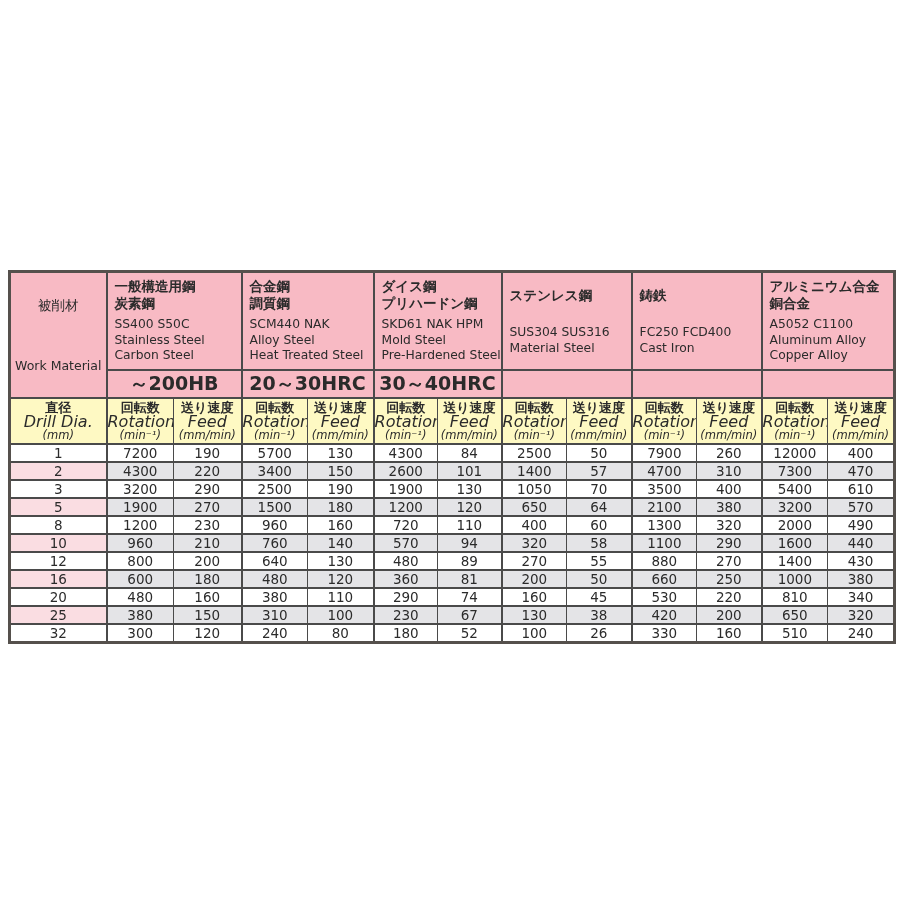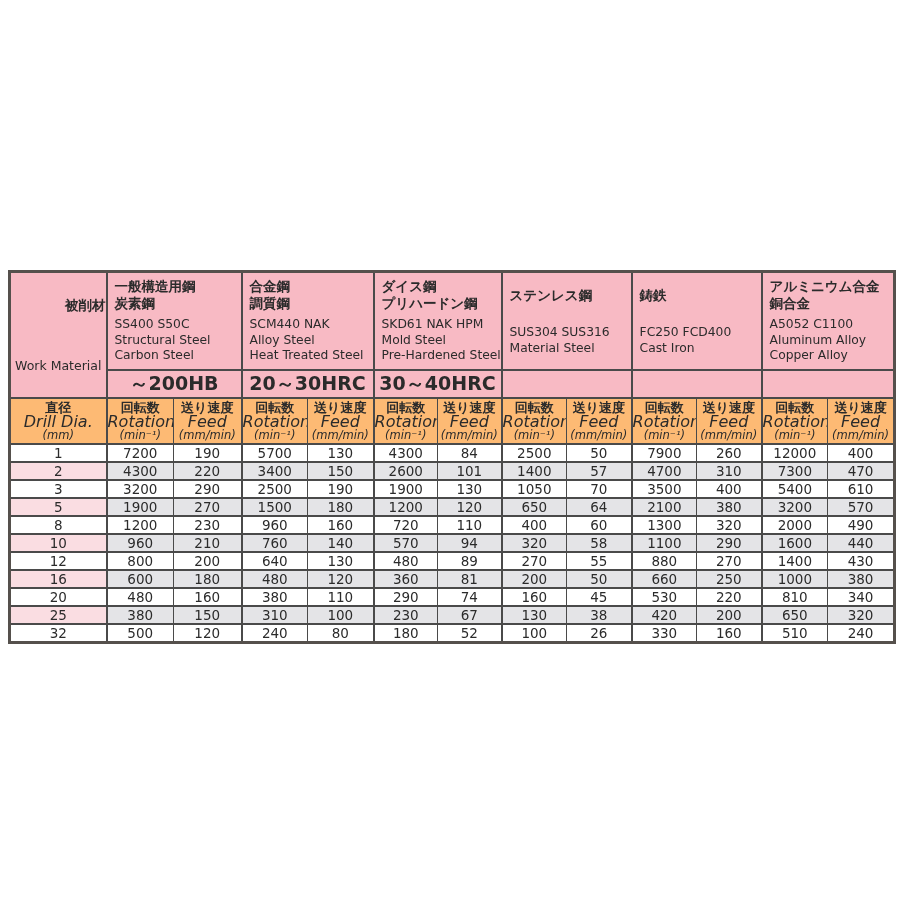--- a/index.html
+++ b/index.html
@@ -14,23 +14,23 @@
     border:3px solid #55504c;
   }
   td{
     border:1px solid #4a4a4a;border-top-width:2px;
     padding:0;text-align:center;vertical-align:middle;
     overflow:hidden;white-space:nowrap;
   }
   td.grp{border-left-width:2px;}
   
   .corner,.mat,.hard{background:#f8bac4;}
-  .dia-head,.sub{background:#fdba74;}
+  .dia-head,.sub{background:#fef9c3;}
   .corner{height:116px;}
-  .corner .jp{font-weight:bold;font-size:13.5px;line-height:17px;text-align:right;}
+  .corner .jp{font-weight:normal;font-size:13.5px;line-height:17px;}
   .corner .en{font-size:12.5px;line-height:16px;margin-top:44px;}
   .mat{height:96px;text-align:left;vertical-align:top;}
   .mat .pad{padding:3px 6px 2px 7px;height:91px;display:flex;flex-direction:column;}
   .jp-block{height:38px;display:flex;flex-direction:column;justify-content:center;}
   .jp-block div{font-weight:bold;font-size:13.5px;line-height:17px;}
   .en-block{flex:1;display:flex;flex-direction:column;justify-content:center;}
   .en-block div{font-size:12.3px;line-height:15.5px;}
   .hard{height:18px;font-weight:bold;font-size:19px;}
   .sub,.dia-head{height:44px;}
   .sub .jp,.dia-head .jp{font-weight:bold;font-size:13px;line-height:15px;}
@@ -68,21 +68,21 @@
           <div class="en">Work Material</div>
         </td>
       <td class="mat grp" colspan="2">
             <div class="pad">
               <div class="jp-block">
                 <div>一般構造用鋼</div>
                 <div>炭素鋼</div>
               </div>
               <div class="en-block">
                 <div>SS400 S50C</div>
-                <div>Structural Steel</div>
+                <div>Stainless Steel</div>
                 <div>Carbon Steel</div>
               </div>
             </div>
           </td>
           <td class="mat grp" colspan="2">
             <div class="pad">
               <div class="jp-block">
                 <div>合金鋼</div>
                 <div>調質鋼</div>
               </div>
@@ -362,21 +362,21 @@
           <td class="v">67</td>
           <td class="v grp">130</td>
           <td class="v">38</td>
           <td class="v grp">420</td>
           <td class="v">200</td>
           <td class="v grp">650</td>
           <td class="v">320</td>
         </tr>
         <tr class="data">
           <td class="dia">32</td>
-          <td class="v grp">500</td>
+          <td class="v grp">300</td>
           <td class="v">120</td>
           <td class="v grp">240</td>
           <td class="v">80</td>
           <td class="v grp">180</td>
           <td class="v">52</td>
           <td class="v grp">100</td>
           <td class="v">26</td>
           <td class="v grp">330</td>
           <td class="v">160</td>
           <td class="v grp">510</td>

